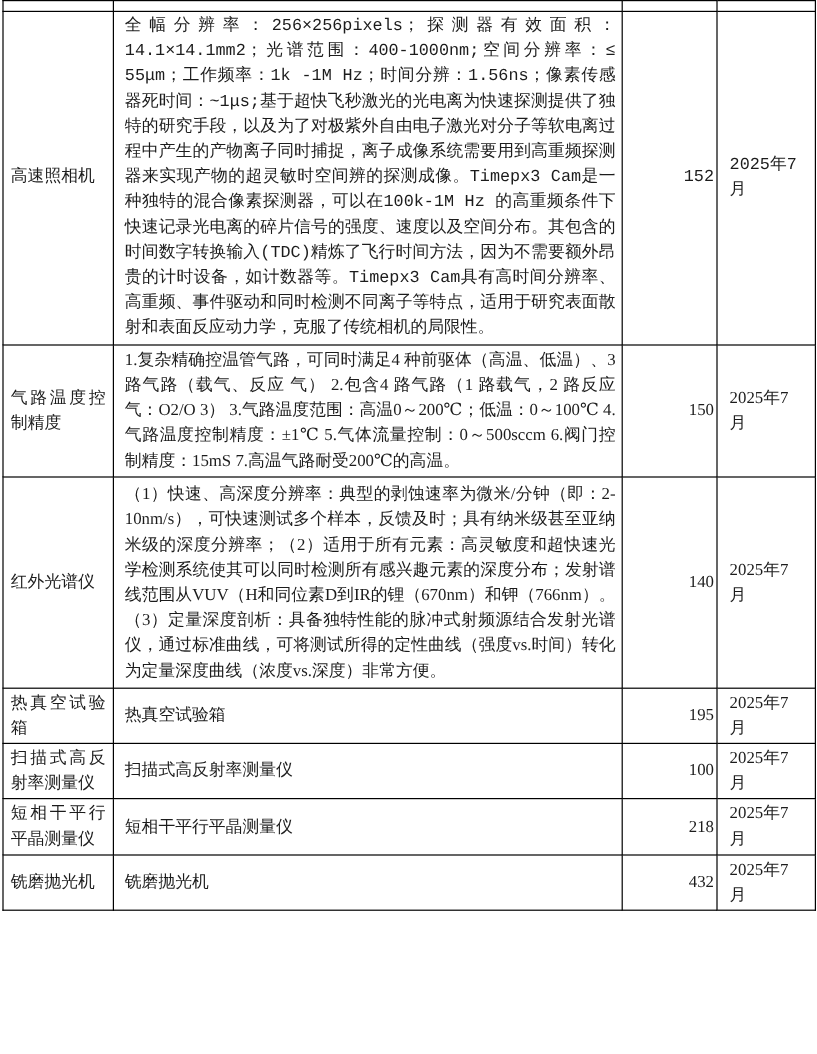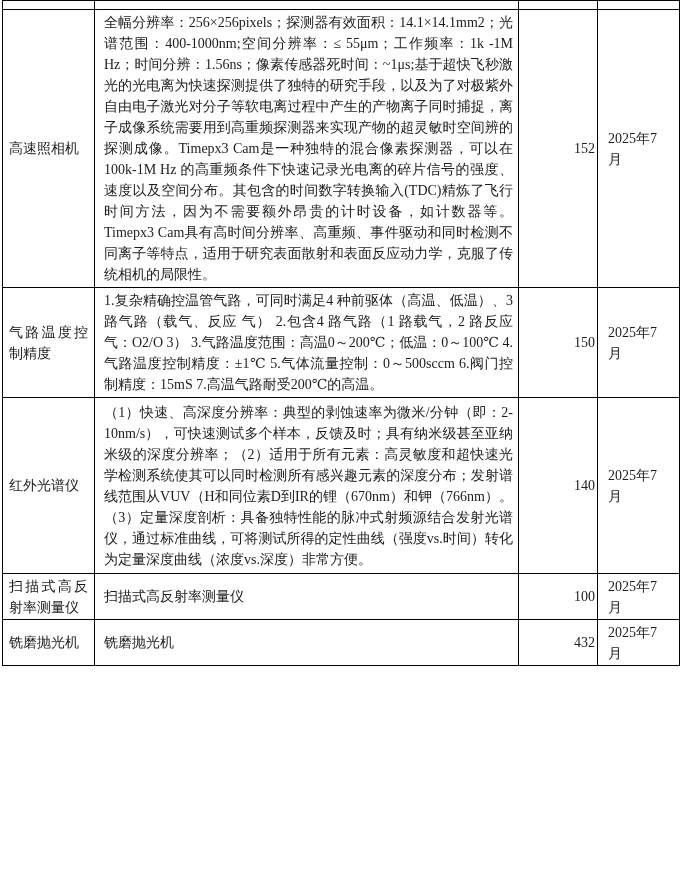--- a/index.html
+++ b/index.html
@@ -48,21 +48,21 @@
   td.amount-cell {
     text-align: right;
     padding: 1px 2px;
   }
   td.date-cell {
     padding: 1px 10px;
   }
   tr.sliver-top td    { height: 6px; border-bottom: 1px solid #000; }
 
   
-  tr.r0  td { height: 246px; }
+  tr.r0  td { height: 246px; font-family: Liberation Mono, monospace; }
   tr.r1  td { height: 103px; }
   tr.r2  td { height: 171px; }
   tr.r3  td { height: 42px; }
   tr.r4  td { height: 40px; }
   tr.r5  td { height: 42px; }
   tr.r6  td { height: 41px; }
   tr.r7  td { height: 41px; }
   tr.r8  td { height: 42px; }
   tr.r9  td { height: 41px; }
 </style>
@@ -102,28 +102,40 @@
       <tr class="r2">
         <td class="name-cell">红外光谱仪</td>
         <td class="desc-cell">（1）快速、高深度分辨率：典型的剥蚀速率为微米/分钟（即：2-10nm/s），可快速测试多个样本，反馈及时；具有纳米级甚至亚纳米级的深度分辨率；（2）适用于所有元素：高灵敏度和超快速光学检测系统使其可以同时检测所有感兴趣元素的深度分布；发射谱线范围从VUV（H和同位素D到IR的锂（670nm）和钾（766nm）。（3）定量深度剖析：具备独特性能的脉冲式射频源结合发射光谱仪，通过标准曲线，可将测试所得的定性曲线（强度vs.时间）转化为定量深度曲线（浓度vs.深度）非常方便。</td>
         <td class="amount-cell">140</td>
         <td class="date-cell">2025年7月</td>
       </tr>
 
 
 
 
+      <tr class="r6">
+        <td class="name-cell">热真空试验箱</td>
+        <td class="desc-cell">热真空试验箱</td>
+        <td class="amount-cell">195</td>
+        <td class="date-cell">2025年7月</td>
+      </tr>
 
       <tr class="r7">
         <td class="name-cell">扫描式高反射率测量仪</td>
         <td class="desc-cell">扫描式高反射率测量仪</td>
         <td class="amount-cell">100</td>
         <td class="date-cell">2025年7月</td>
       </tr>
 
+      <tr class="r8">
+        <td class="name-cell">短相干平行平晶测量仪</td>
+        <td class="desc-cell">短相干平行平晶测量仪</td>
+        <td class="amount-cell">218</td>
+        <td class="date-cell">2025年7月</td>
+      </tr>
 
       <tr class="r9">
         <td class="name-cell">铣磨抛光机</td>
         <td class="desc-cell">铣磨抛光机</td>
         <td class="amount-cell">432</td>
         <td class="date-cell">2025年7月</td>
       </tr>
 
     </tbody>
   </table>

